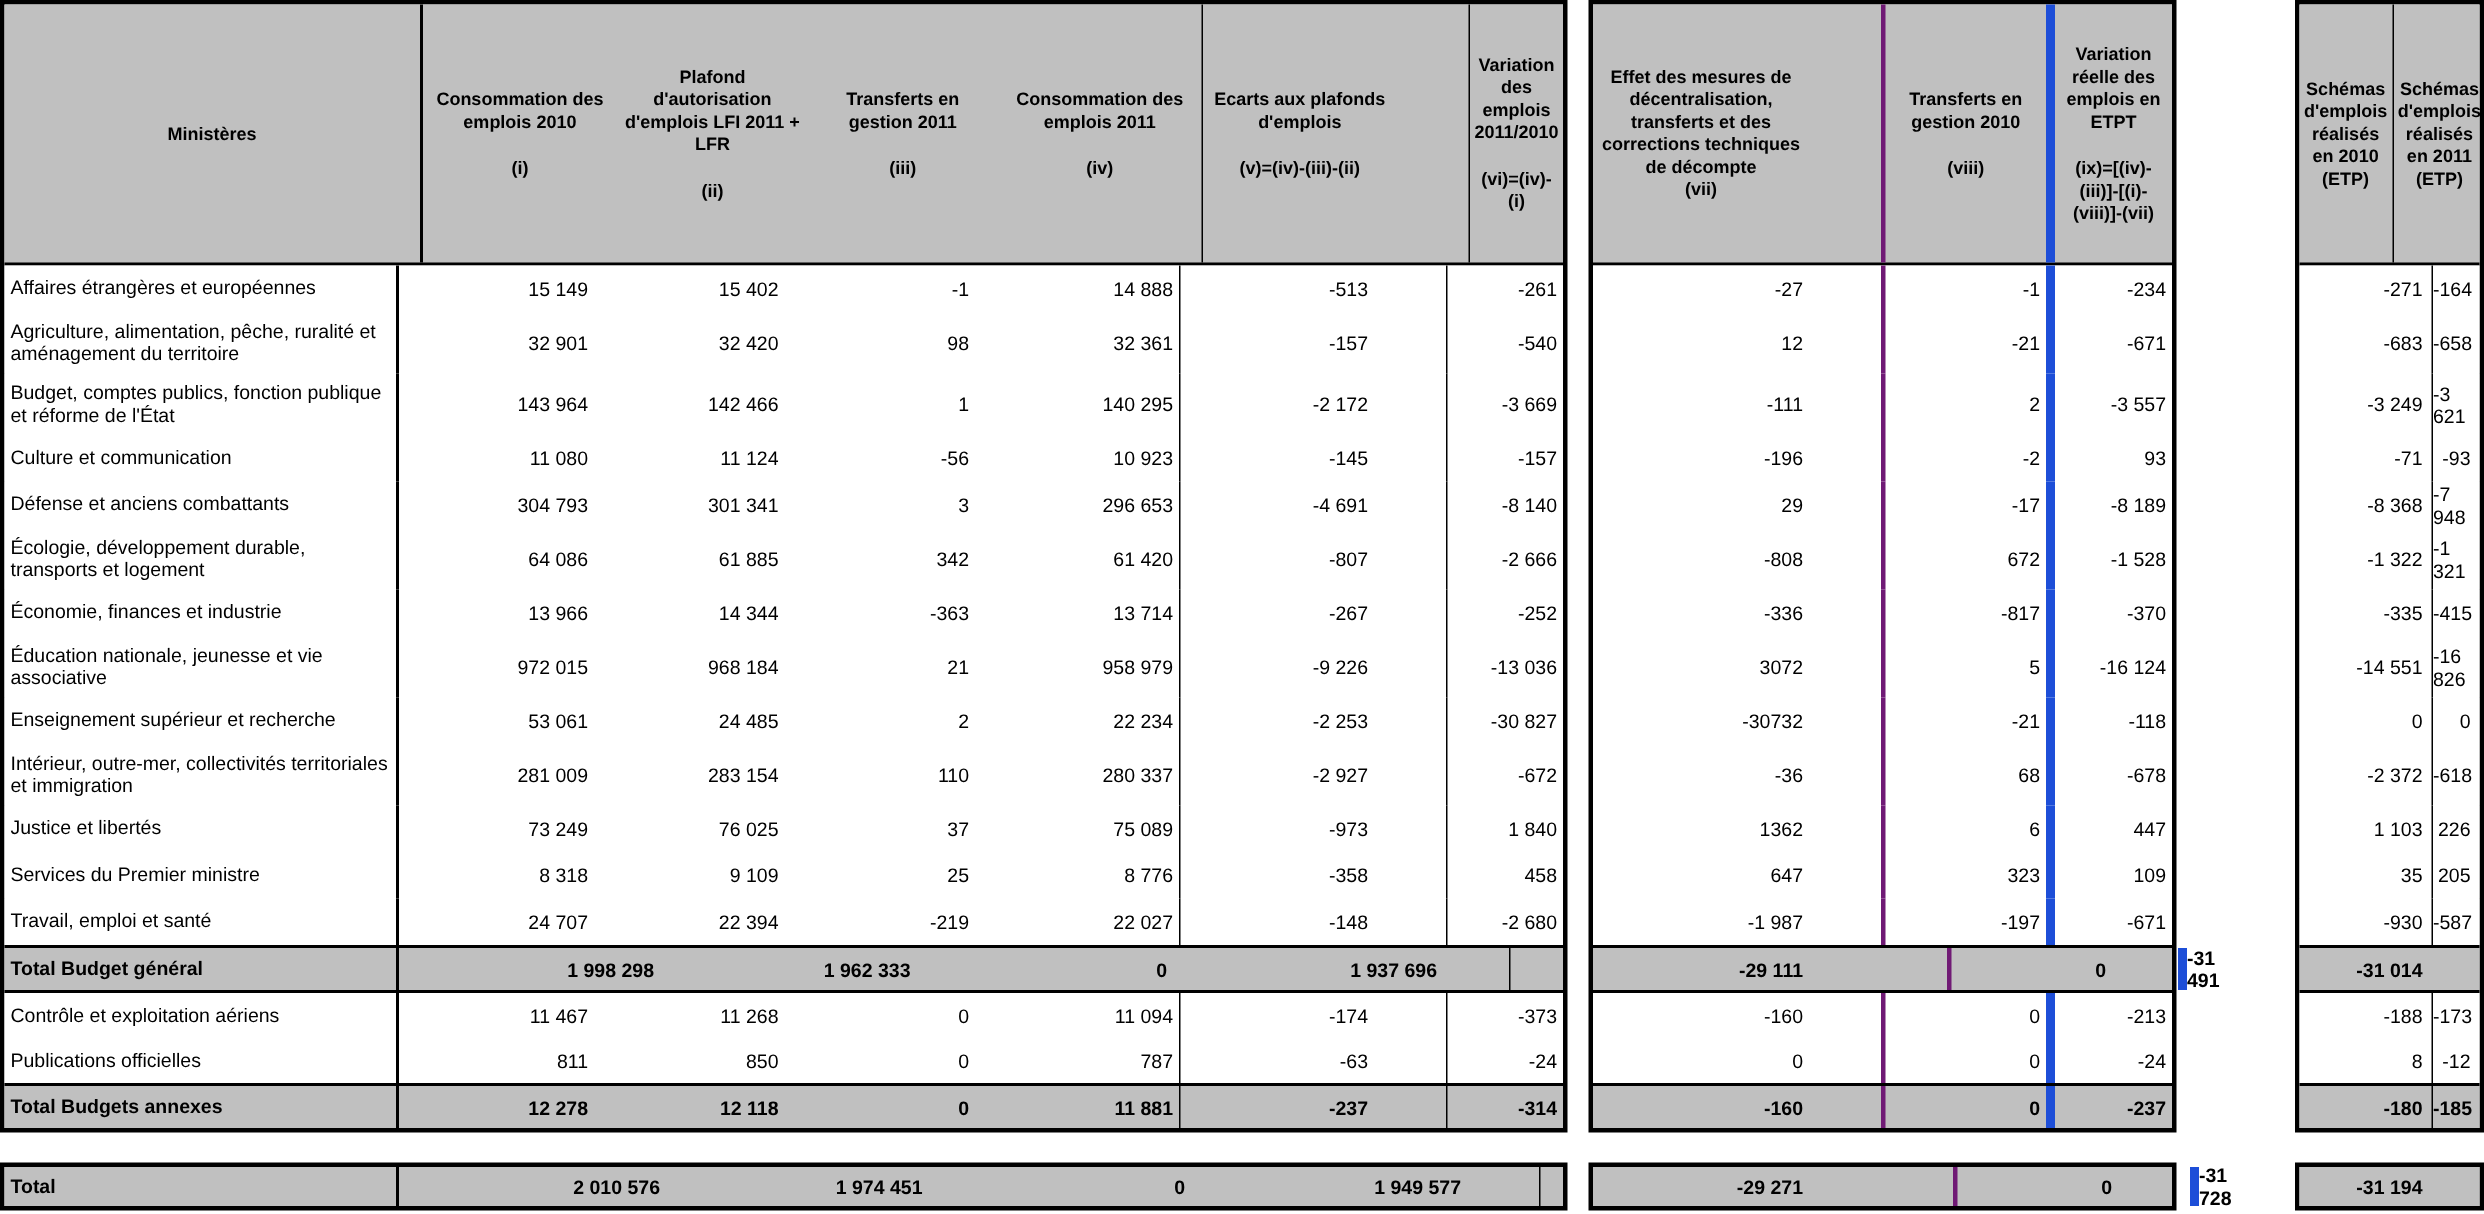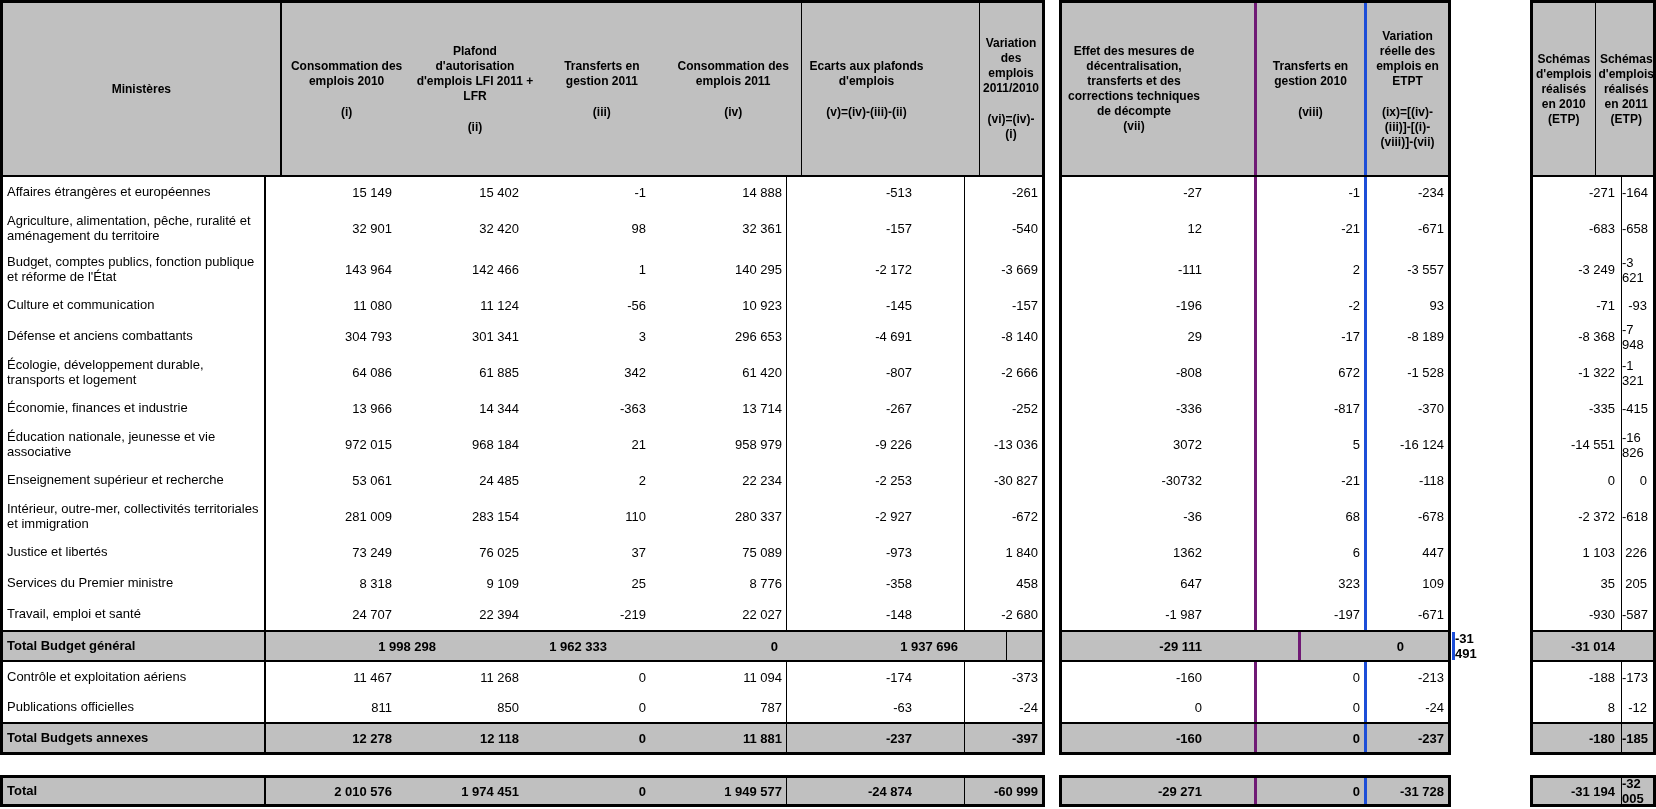--- a/index.html
+++ b/index.html
@@ -26,31 +26,31 @@
   .hcode.tight{margin-top:0;text-align:center;}
   .lblh{width:279px;border-right:2px solid #000;}
   
   .row{display:flex;background:#fff;font-size:13px;}
   .grey{background:#c0c0c0;font-weight:bold;}
   .h1{height:31px;}
   .h2{height:41px;}
   .ha{height:30px;}
   .rt-mid{height:32px;border-top:2px solid #000;border-bottom:2px solid #000;gap:44px;}
   .rt-last{height:30px;border-top:2px solid #000;}
-  .hg{height:26px;}
+  .hg{height:26px;gap:48px;}
   .lbl{width:263px;border-right:2px solid #000;display:flex;align-items:center;
        padding:1px 4px;line-height:1.12;flex:none;}
   .num{display:flex;align-items:center;justify-content:flex-end;padding-right:4px;flex:none;}
   
   .ci{width:130px;text-align:center;} .cii{width:127px;} .ciii{width:127px;} .civ{width:136px;}
   .cv{width:130px;border-left:1px solid #000;}
   .cvi{flex:1;border-left:1px solid #000;margin-left:48px;}
   
   .cvii{width:144px;} .cviii{width:110px;border-left:3px solid #701a75;margin-left:48px;}
-  .cix{flex:1;border-left:3px solid #1d4ed8;}
+  .cix{flex:1;border-left:6px solid #1d4ed8;}
   
   .cs1{width:88px;} .cs2{flex:1;border-left:1px solid #000;}
   .cs1.num,.cs2.num{padding-right:6px;}
 </style>
 </head>
 <body>
 
 <div class="wrap">
 
   <div class="block b1">
@@ -229,21 +229,21 @@
             <div class="num cv">-63</div>
             <div class="num cvi">-24</div>
           </div>
           <div class="row rt-last grey">
             <div class="lbl">Total Budgets annexes</div>
             <div class="num ci">12 278</div>
             <div class="num cii">12 118</div>
             <div class="num ciii">0</div>
             <div class="num civ">11 881</div>
             <div class="num cv">-237</div>
-            <div class="num cvi">-397</div>
+            <div class="num cvi">-314</div>
           </div>
         </div>
     </div>
     <div class="gtbl">
       <div id="g1">
           <div class="row hg grey">
             <div class="lbl">Total</div>
             <div class="num ci">2 010 576</div>
             <div class="num cii">1 974 451</div>
             <div class="num ciii">0</div>

